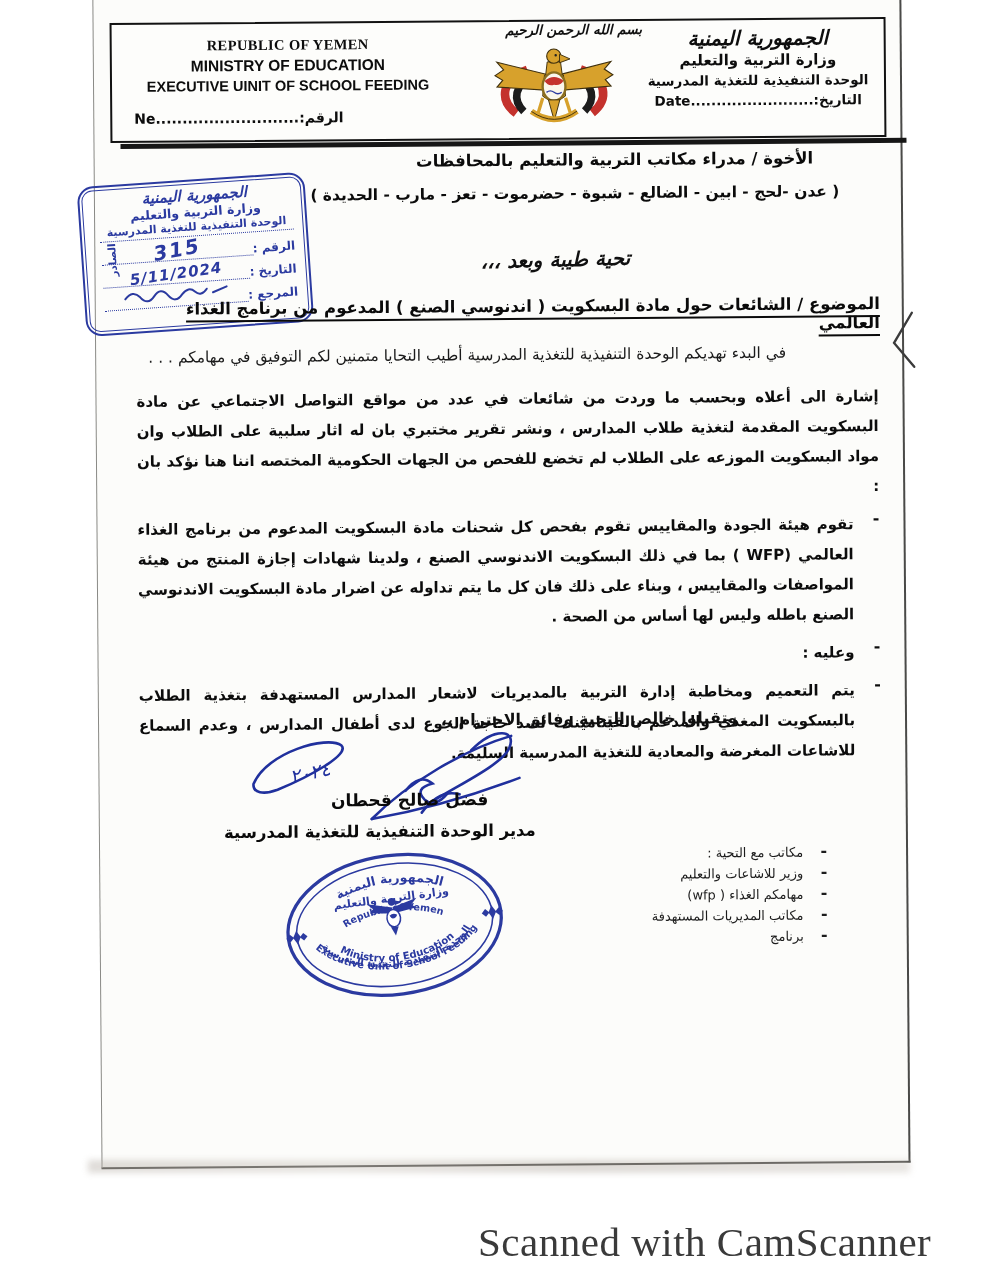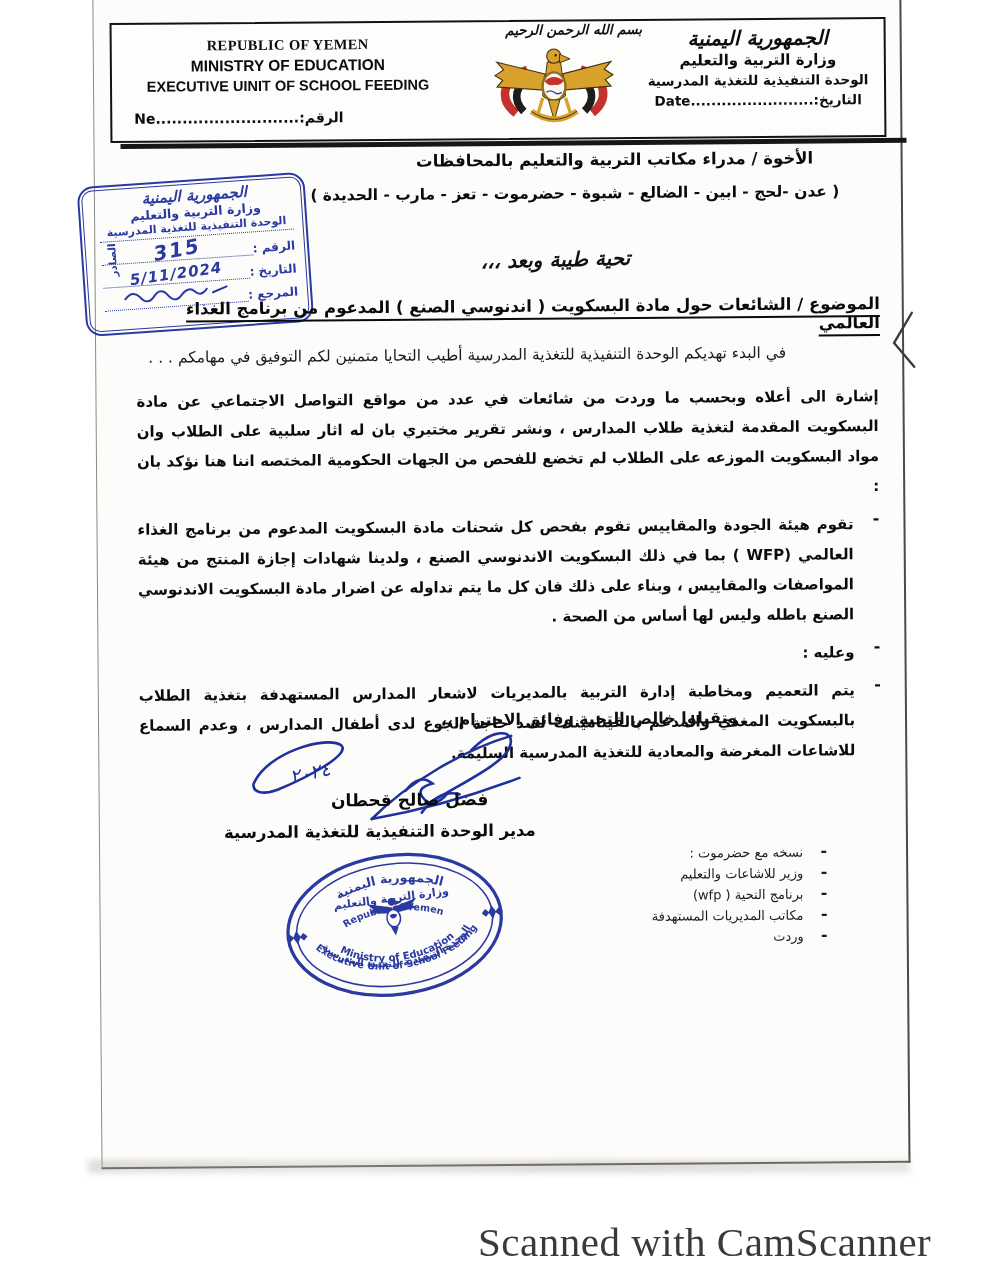--- a/index.html
+++ b/index.html
@@ -217,37 +217,37 @@
     <text font-size="10" font-weight="bold" fill="#2b3aa0" text-anchor="middle">
       <textPath href="#sealBot3" startOffset="50%">Executive Unit of School Feeding</textPath>
     </text>
     <use href="#diam" x="14" y="76" fill="#2b3aa0"></use>
     <use href="#diam" x="218" y="76" fill="#2b3aa0"></use>
   </svg>
 
   <div id="cc" class="abs">
     <div class="cc-row">
       <span class="cc-dash">-</span>
-      <span class="cc-text">نسخه مع حضرموت :</span>
+      <span class="cc-text">مكاتب مع التحية :</span>
     </div>
     <div class="cc-row">
       <span class="cc-dash">-</span>
       <span class="cc-text">وزير للاشاعات والتعليم</span>
     </div>
     <div class="cc-row">
       <span class="cc-dash">-</span>
-      <span class="cc-text">برنامج التحية ( wfp)</span>
+      <span class="cc-text">مهامكم الغذاء ( wfp)</span>
     </div>
     <div class="cc-row">
       <span class="cc-dash">-</span>
       <span class="cc-text">مكاتب المديريات المستهدفة</span>
     </div>
     <div class="cc-row">
       <span class="cc-dash">-</span>
-      <span class="cc-text">وردت</span>
+      <span class="cc-text">برنامج</span>
     </div>
   </div>
 
   <svg id="pen-mark" class="abs" viewBox="0 0 36 66">
     <polyline points="26,4 8,34 28,58" stroke="#3b3b3b" stroke-width="2.4" fill="none" stroke-linecap="round"></polyline>
   </svg>
 
 </div>
 
 <div id="smudge" class="abs"></div>

